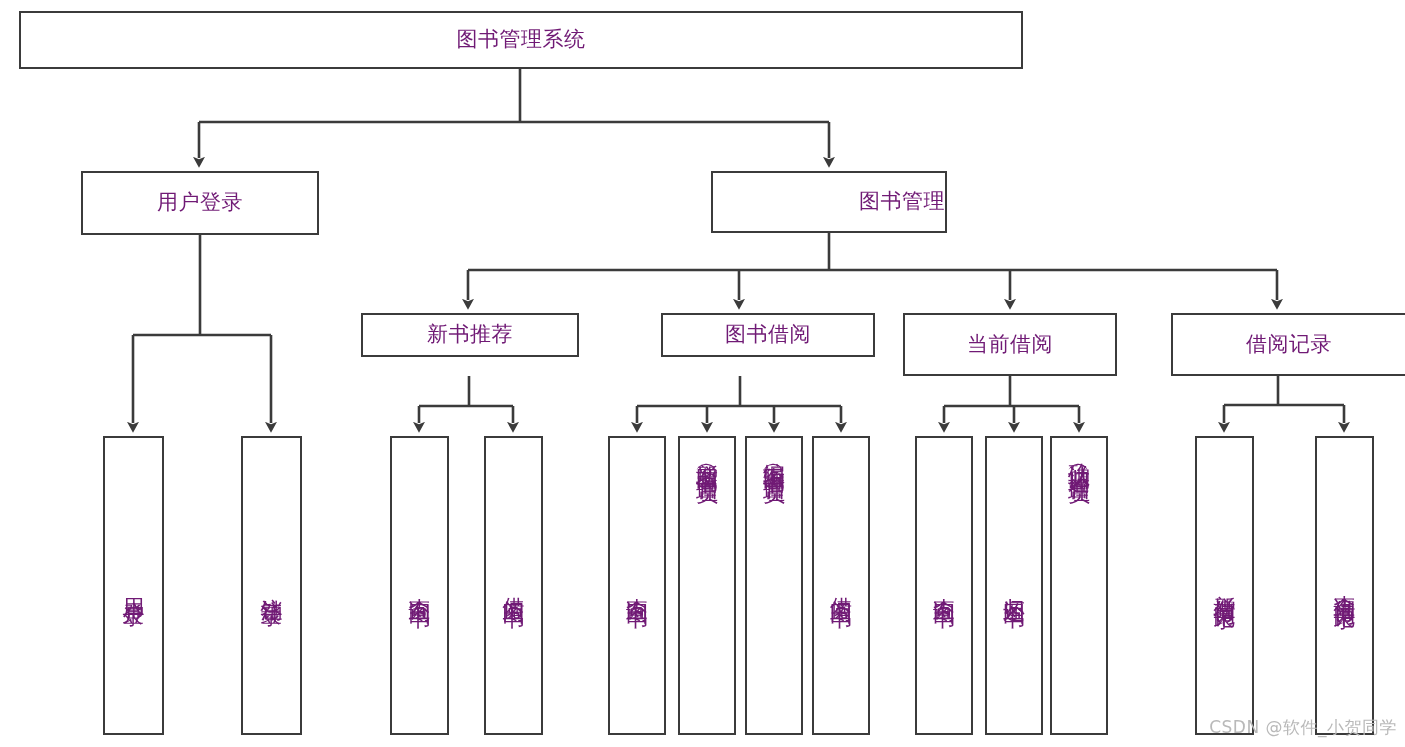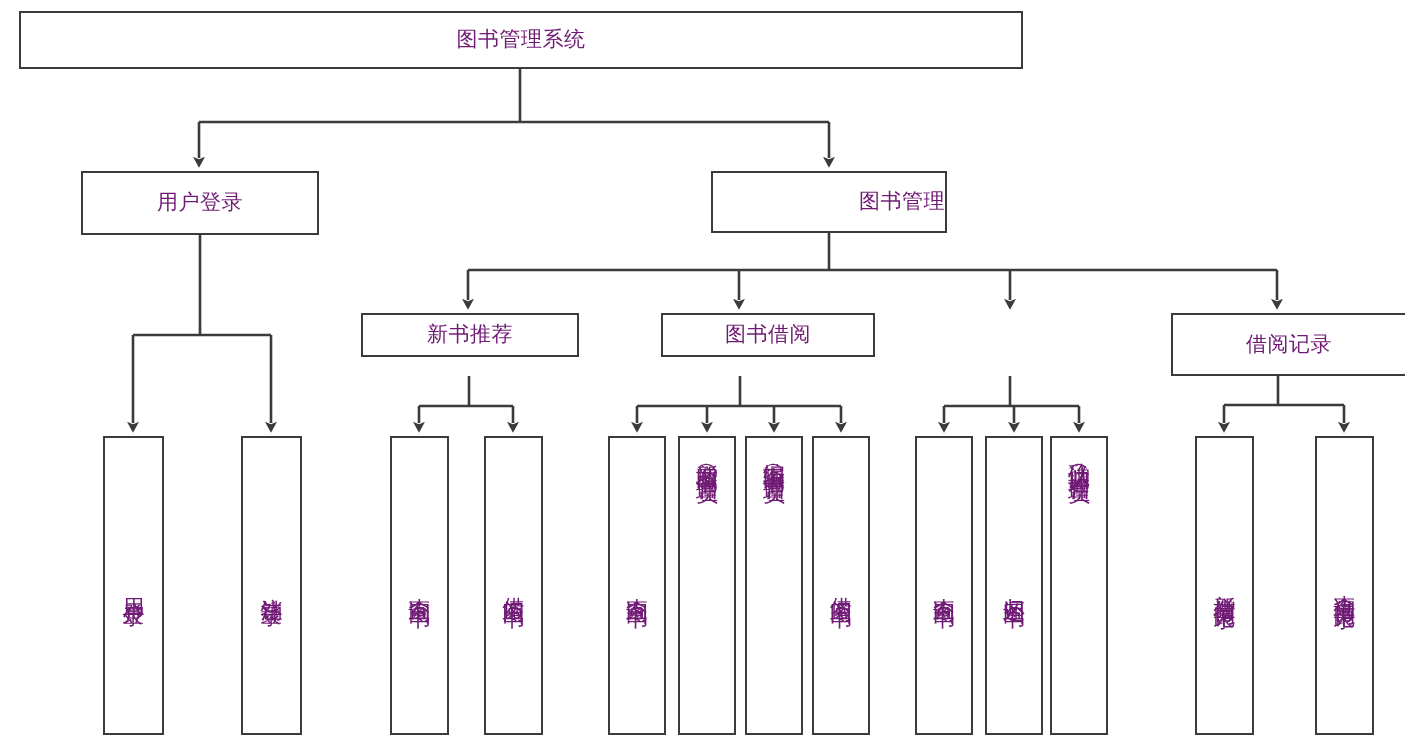--- a/index.html
+++ b/index.html
@@ -142,20 +142,23 @@
   </div>
 
   <div class="node horizontal" style="left:361px; top:313px; width:218px; height:44px;">
     <span class="label">新书推荐</span>
   </div>
 
   <div class="node horizontal" style="left:633px; top:313px; width:214px; height:44px;margin-left:28px;">
     <span class="label">图书借阅</span>
   </div>
 
+  <div class="node horizontal" style="left:903px; top:313px; width:214px; height:63px;">
+    <span class="label">当前借阅</span>
+  </div>
 
   <div class="node horizontal" style="left:1171px; top:313px; width:236px; height:63px;">
     <span class="label">借阅记录</span>
   </div>
 
   <div class="node vertical centerish" style="left:103px; top:436px; width:61px; height:299px;">
     <span class="label">用户登录</span>
   </div>
 
   <div class="node vertical centerish" style="left:241px; top:436px; width:61px; height:299px;">
@@ -199,14 +202,15 @@
   </div>
 
   <div class="node vertical centerish" style="left:1195px; top:436px; width:59px; height:299px;">
     <span class="label">新增借阅记录</span>
   </div>
 
   <div class="node vertical centerish" style="left:1315px; top:436px; width:59px; height:299px;">
     <span class="label">查询借阅记录</span>
   </div>
 
+  <div id="watermark">CSDN @软件_小贺同学</div>
 
 </div>
 
 </body></html>

